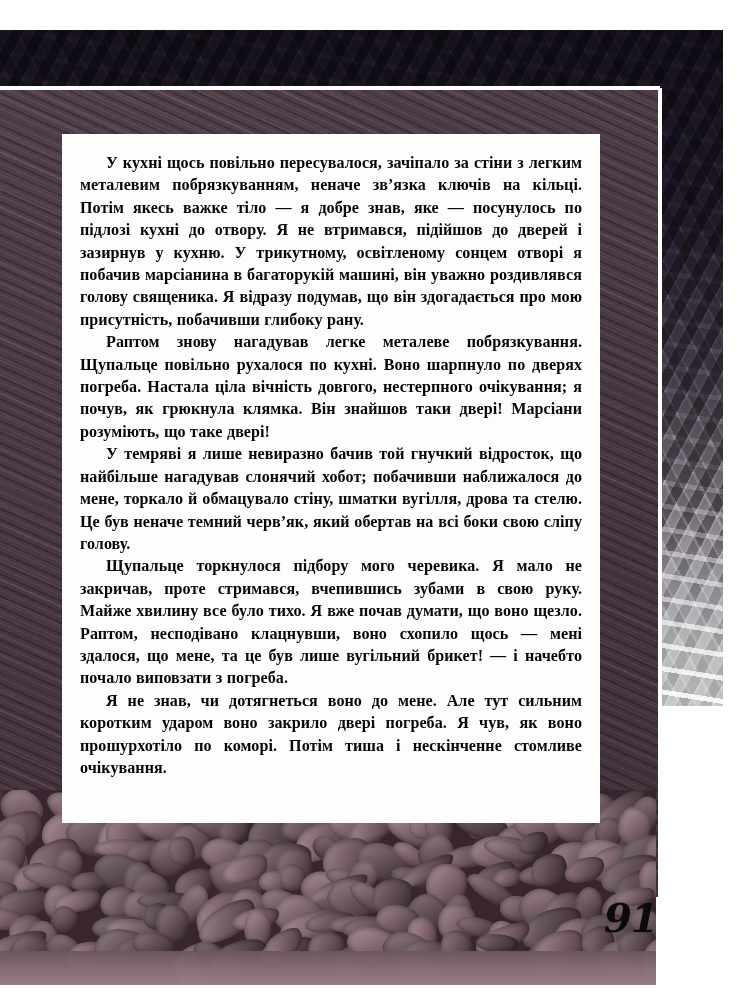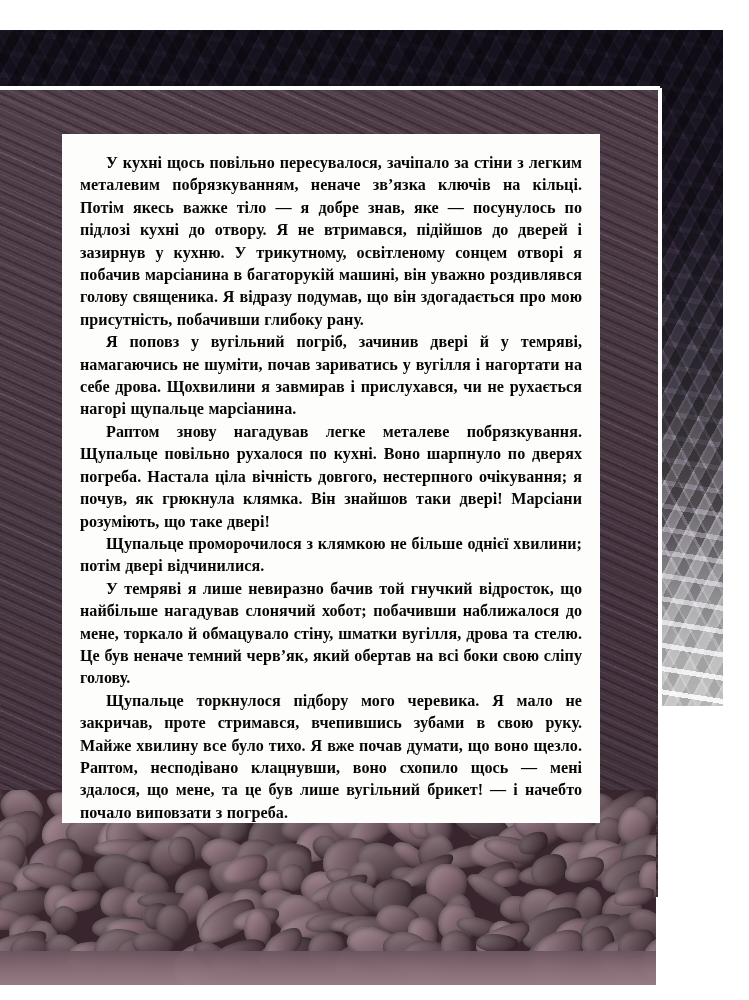--- a/index.html
+++ b/index.html
@@ -334,22 +334,22 @@
         <div class="lump" style="left: 598.394px; top: 151.19px; width: 58.1983px; height: 37.4273px; transform: rotate(5.87732deg); background-color: rgb(103, 80, 88);"></div>
         <div class="lump" style="left: 616.669px; top: 139.672px; width: 38.767px; height: 28.4308px; transform: rotate(-17.5725deg); background-color: rgb(97, 75, 83);"></div>
         <div class="lump" style="left: 638.867px; top: 144.217px; width: 61.8411px; height: 43.0345px; transform: rotate(-31.6877deg); background-color: rgb(121, 94, 104);"></div>
         <div class="floor"></div>
     </div>
   </div>
 
   <div class="textbox">
     <div class="textbox-inner">
       <p class="para">У кухні щось повільно пересувалося, зачіпало за стіни з легким металевим побрязкуванням, неначе зв’язка ключів на кільці. Потім якесь важке тіло — я добре знав, яке — посунулось по підлозі кухні до отвору. Я не втримався, підійшов до дверей і зазирнув у кухню. У трикутному, освітленому сонцем отворі я побачив марсіанина в багаторукій машині, він уважно роздивлявся голову священика. Я відразу подумав, що він здогадається про мою присутність, побачивши глибоку рану.</p>
-      <p class="para">Я поповз у вугільний погріб, зачинив двері й у темряві, намагаючись не шуміти, почав зариватись у вугілля і нагортати на себе дрова. Щохвилини я завмирав і прислухався, чи не рухається нагорі щупальце марсіанина.</p>
       <p class="para">Раптом знову нагадував легке металеве побрязкування. Щупальце повільно рухалося по кухні. Воно шарпнуло по дверях погреба. Настала ціла вічність довгого, нестерпного очікування; я почув, як грюкнула клямка. Він знайшов таки двері! Марсіани розуміють, що таке двері!</p>
-      <p class="para">Щупальце проморочилося з клямкою не більше однієї хвилини; потім двері відчинилися.</p>
       <p class="para">У темряві я лише невиразно бачив той гнучкий відросток, що найбільше нагадував слонячий хобот; побачивши наближалося до мене, торкало й обмацувало стіну, шматки вугілля, дрова та стелю. Це був неначе темний черв’як, який обертав на всі боки свою сліпу голову.</p>
       <p class="para">Щупальце торкнулося підбору мого черевика. Я мало не закричав, проте стримався, вчепившись зубами в свою руку. Майже хвилину все було тихо. Я вже почав думати, що воно щезло. Раптом, несподівано клацнувши, воно схопило щось — мені здалося, що мене, та це був лише вугільний брикет! — і начебто почало виповзати з погреба.</p>
+      <p class="para">Я не знав, чи дотягнеться воно до мене. Але тут сильним коротким ударом воно закрило двері погреба. Я чув, як воно прошурхотіло по коморі. Потім тиша і нескінченне стомливе очікування.</p>
     </div>
   </div>
 
+  <div class="folio">91</div>
 
 </div>
 
 </body></html>

